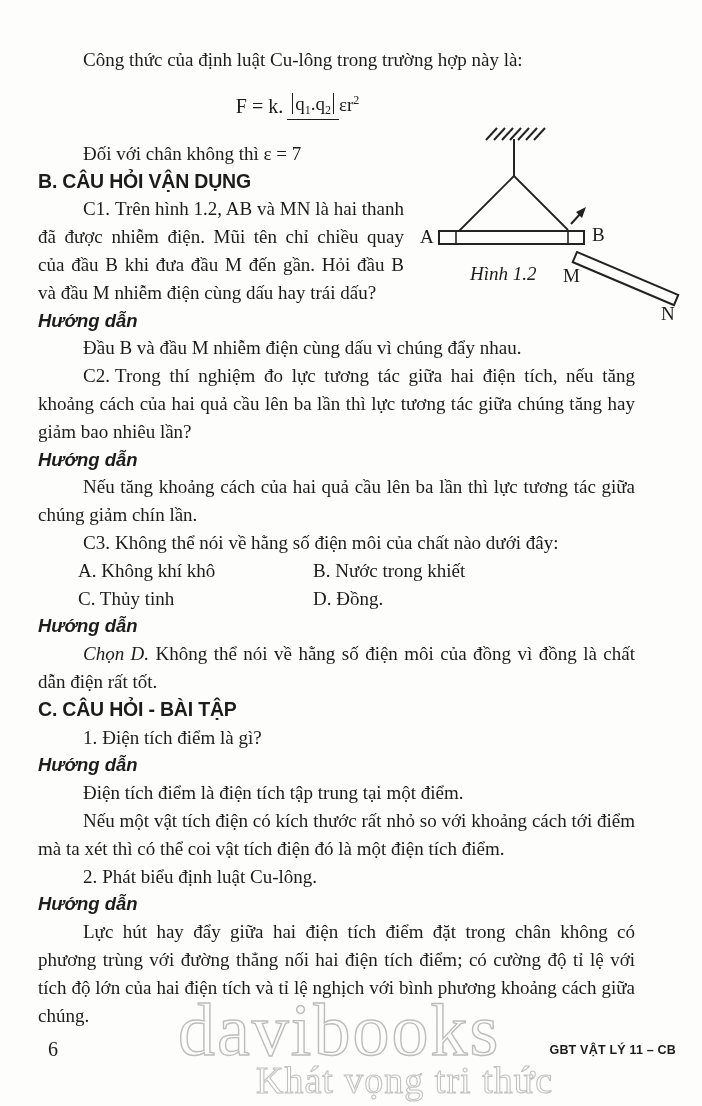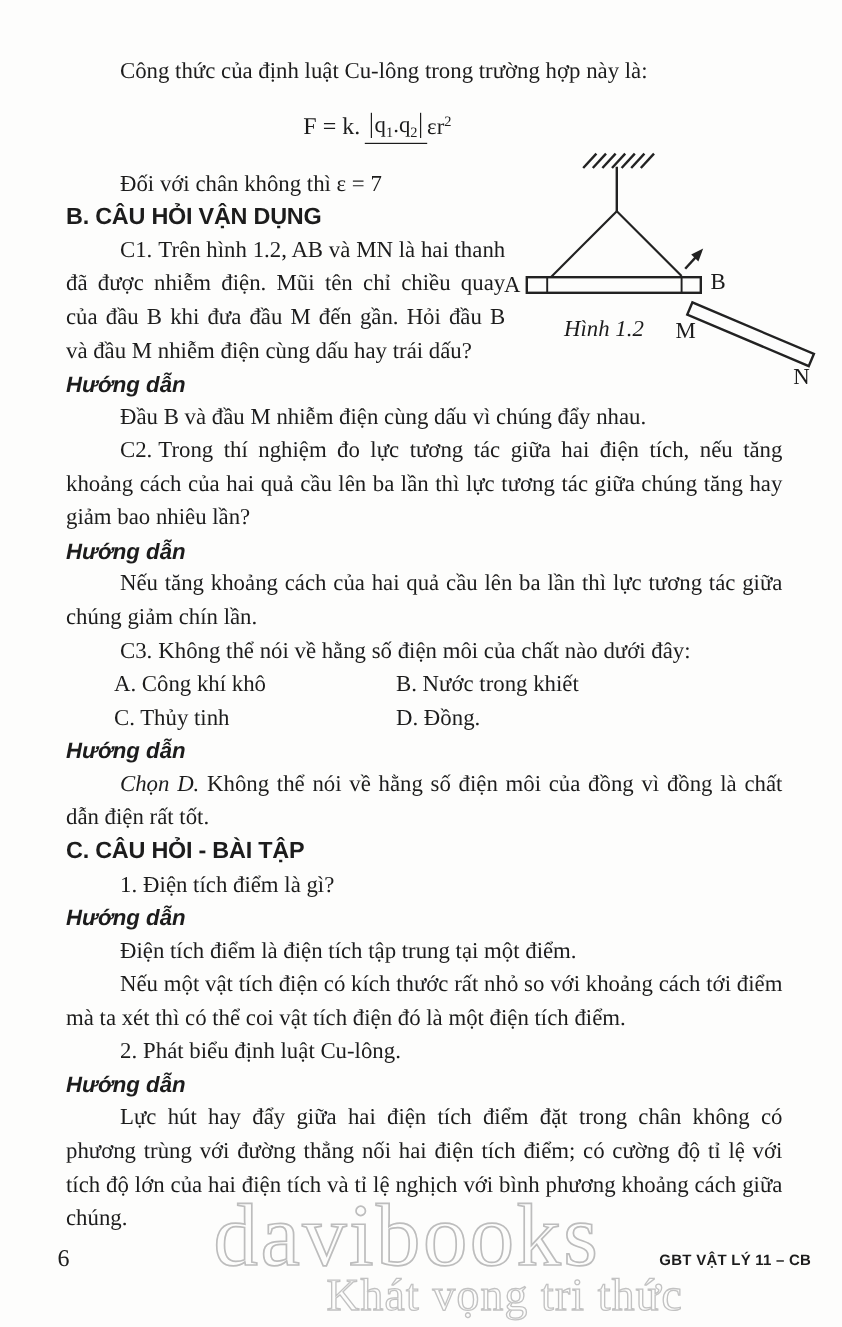--- a/index.html
+++ b/index.html
@@ -4,21 +4,21 @@
 <style>
   html,body{margin:0;padding:0;}
   body{
     width:702px;height:1106px;position:relative;overflow:hidden;
     background:#fdfdfc;
     font-family:"Liberation Serif", serif;
     color:#1c1c1c;
   }
   .page{position:absolute;inset:0;}
   .content{
-    position:absolute;left:55px;top:46px;width:597px;z-index:3;
+    position:absolute;left:38px;top:46px;width:597px;z-index:3;
     font-size:19px;line-height:27.8px;text-align:justify;
   }
   p{margin:0;}
   .indent{text-indent:45px;}
   .blabel{font-weight:normal;margin-right:5px;margin-top:44px;}
   .italic{font-style:italic;}
   
   .formula{
     display:flex;justify-content:center;align-items:center;
     padding-right:78px;height:66px;text-align:right;
@@ -60,21 +60,21 @@
   }
   
   .wm{
     position:absolute;z-index:1;white-space:nowrap;
     font-family:"Liberation Serif", serif;
     color:rgba(255,255,255,0);
     -webkit-text-stroke:1.4px #bdbdbd;
     pointer-events:none;
   }
   .wm-brand{left:178px;top:988px;font-size:74px;letter-spacing:2px;}
-  .wm-slogan{left:272px;top:1058px;font-size:38px;letter-spacing:1px;-webkit-text-stroke:1.1px #c2c2c2;}
+  .wm-slogan{left:256px;top:1058px;font-size:38px;letter-spacing:1px;-webkit-text-stroke:1.1px #c2c2c2;}
 </style>
 </head>
 <body>
 
 <div class="page">
 
   <div class="wm wm-brand">davibooks</div>
   <div class="wm wm-slogan">Khát vọng tri thức</div>
 
   <svg class="figure" viewBox="0 0 290 215" width="290" height="215">
@@ -130,21 +130,21 @@
 
     <p class="indent"><span class="blabel">C2.</span><span>Trong thí nghiệm đo lực tương tác giữa hai điện tích, nếu tăng khoảng cách của hai quả cầu lên ba lần thì lực tương tác giữa chúng tăng hay giảm bao nhiêu lần?</span></p>
 
     <p class="guide">Hướng dẫn</p>
     <p class="indent">Nếu tăng khoảng cách của hai quả cầu lên ba lần thì lực tương tác giữa chúng giảm chín lần.</p>
 
     <p class="indent"><span class="blabel">C3.</span><span>Không thể nói về hằng số điện môi của chất nào dưới đây:</span></p>
 
     <div class="opts">
       <div class="opt-row">
-        <span class="opt-cell-l">A. Công khí khô</span>
+        <span class="opt-cell-l">A. Không khí khô</span>
         <span class="opt-cell-r">B. Nước trong khiết</span>
       </div>
       <div class="opt-row">
         <span class="opt-cell-l">C. Thủy tinh</span>
         <span class="opt-cell-r">D. Đồng.</span>
       </div>
     </div>
 
     <p class="guide">Hướng dẫn</p>
     <p class="indent"><span class="italic">Chọn D.</span><span> Không thể nói về hằng số điện môi của đồng vì đồng là chất dẫn điện rất tốt.</span></p>

